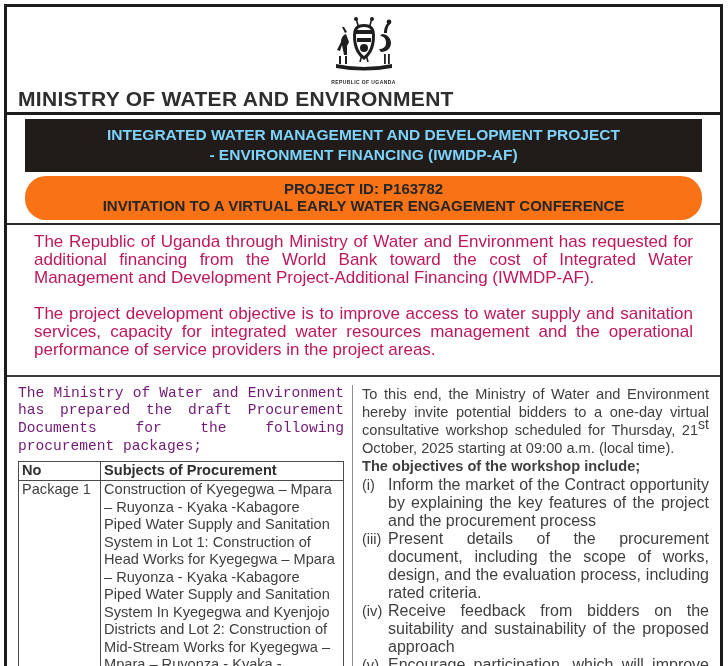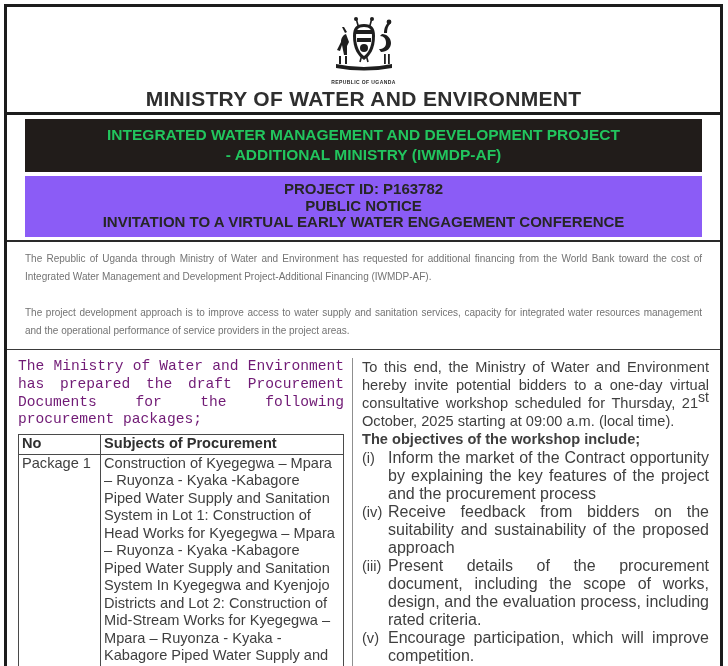--- a/index.html
+++ b/index.html
@@ -15,38 +15,38 @@
     position: absolute; top: 4px; left: 4px; right: 5px; height: 860px;
     border: 3px solid #1c1c1c; background: #fff;
     padding: 0 11px;
   }
   .crest-wrap { text-align: center; padding-top: 9px; }
   .crest-label {
     font-size: 5px; font-weight: 700; color: #2a2a2a; letter-spacing: 0.4px;
     margin-top: 1px;
   }
   .doc-title {
-    text-align: center; font-weight: 700; font-size: 21px; color: #2e2e2e;
+    text-align: left; font-weight: 700; font-size: 21px; color: #2e2e2e;
     letter-spacing: 0.3px; margin-top: 3px; line-height: 22px;
   }
   .title-rule { height: 3px; background: #1c1c1c; margin: 2px -11px 0 -11px; }
   .banner-black {
-    background: #211c1a; color: #22c55e; text-align: center;
+    background: #211c1a; color: #7dd3fc; text-align: center;
     margin: 4px 7px 0 7px; padding: 6px 4px 7px 4px;
     font-weight: 700; font-size: 15.5px; line-height: 20px;
   }
   .banner-gray {
-    background: #8b5cf6; color: #262626; text-align: center;
+    background: #f97316; color: #262626; text-align: center;
     margin: 4px 7px 0 7px; padding: 5px 4px 6px 4px;
-    font-weight: 700; font-size: 15px; line-height: 16.5px;
+    font-weight: 700; font-size: 15px; line-height: 16.5px; border-radius: 21px;
   }
   .thin-rule { height: 2px; background: #2a2a2a; margin: 3px -11px 0 -11px; }
   .intro p {
-    margin: 7px; text-align: justify;
-    font-size: 10px; line-height: 18px; color: #737373;
+    margin: 16px; text-align: justify;
+    font-size: 17px; line-height: 18px; color: #be185d;
   }
   .intro p.first { margin-top: 8px; }
   .intro p.second { margin-top: 18px; }
   .col-rule { height: 1.5px; background: #3a3a3a; margin: 9px -11px 0 -11px; }
   .columns { display: flex; margin-top: 8px; }
   .col-left { width: 334px; padding-right: 8px; }
   .col-divider { width: 1px; background: #8f8f8f; flex: 0 0 1px; }
   .col-right { flex: 1; padding-left: 9px; }
   .col-left .lead {
     margin: 0 0 5px 0; text-align: justify;
@@ -110,34 +110,33 @@
       </svg>
     </span>
     <div class="crest-label">REPUBLIC OF UGANDA</div>
   </div>
 
   <div class="doc-title">MINISTRY OF WATER AND ENVIRONMENT</div>
   <div class="title-rule"></div>
 
   <div class="banner-black">
     <div>INTEGRATED WATER MANAGEMENT AND DEVELOPMENT PROJECT</div>
-    <div>- ADDITIONAL MINISTRY (IWMDP-AF)</div>
+    <div>- ENVIRONMENT FINANCING (IWMDP-AF)</div>
   </div>
 
   <div class="banner-gray">
     <div>PROJECT ID: P163782</div>
-    <div>PUBLIC NOTICE</div>
     <div>INVITATION TO A VIRTUAL EARLY WATER ENGAGEMENT CONFERENCE</div>
   </div>
 
   <div class="thin-rule"></div>
 
   <div class="intro">
     <p class="first">The Republic of Uganda through Ministry of Water and Environment has requested for additional financing from the World Bank toward the cost of Integrated Water Management and Development Project-Additional Financing (IWMDP-AF).</p>
-    <p class="second">The project development approach is to improve access to water supply and sanitation services, capacity for integrated water resources management and the operational performance of service providers in the project areas.</p>
+    <p class="second">The project development objective is to improve access to water supply and sanitation services, capacity for integrated water resources management and the operational performance of service providers in the project areas.</p>
   </div>
 
   <div class="col-rule"></div>
 
   <div class="columns">
 
     <div class="col-left">
       <p class="lead">The Ministry of Water and Environment has prepared the draft Procurement Documents for the following procurement packages;</p>
       <table class="proc">
         <colgroup>
@@ -166,26 +165,26 @@
       <p><span>To this end, the Ministry of Water and Environment hereby invite potential bidders to a one-day virtual consultative workshop scheduled for Thursday, 21</span><sup>st</sup><span> October, 2025 starting at 09:00 a.m. (local time).</span></p>
 
       <p class="objectives-heading">The objectives of the workshop include;</p>
 
       <div class="obj-list">
         <div class="obj-item">
           <span class="obj-marker">(i)</span>
           <span class="obj-text">Inform the market of the Contract opportunity by explaining the key features of the project and the procurement process</span>
         </div>
         <div class="obj-item">
+          <span class="obj-marker">(iii)</span>
+          <span class="obj-text">Present details of the procurement document, including the scope of works, design, and the evaluation process, including rated criteria.</span>
+        </div>
+        <div class="obj-item">
           <span class="obj-marker">(iv)</span>
           <span class="obj-text">Receive feedback from bidders on the suitability and sustainability of the proposed approach</span>
-        </div>
-        <div class="obj-item">
-          <span class="obj-marker">(iii)</span>
-          <span class="obj-text">Present details of the procurement document, including the scope of works, design, and the evaluation process, including rated criteria.</span>
         </div>
         <div class="obj-item">
           <span class="obj-marker">(v)</span>
           <span class="obj-text">Encourage participation, which will improve competition.</span>
         </div>
       </div>
 
     </div>
 
   </div>

